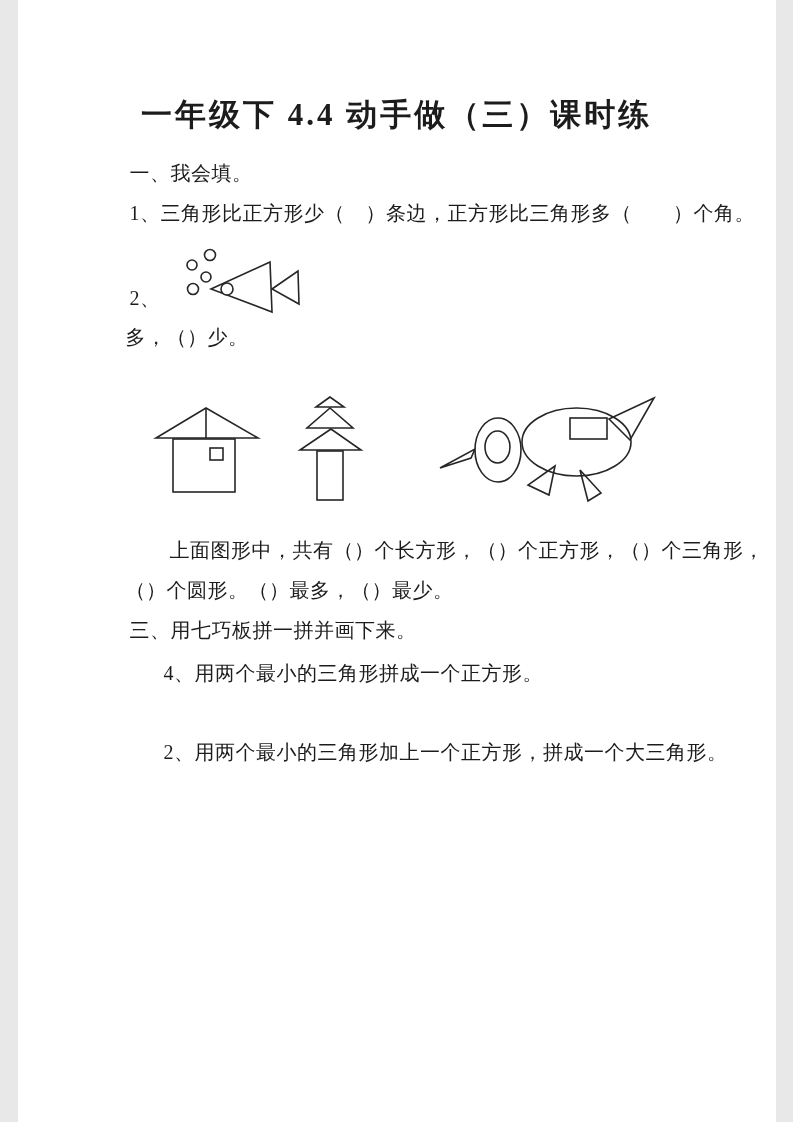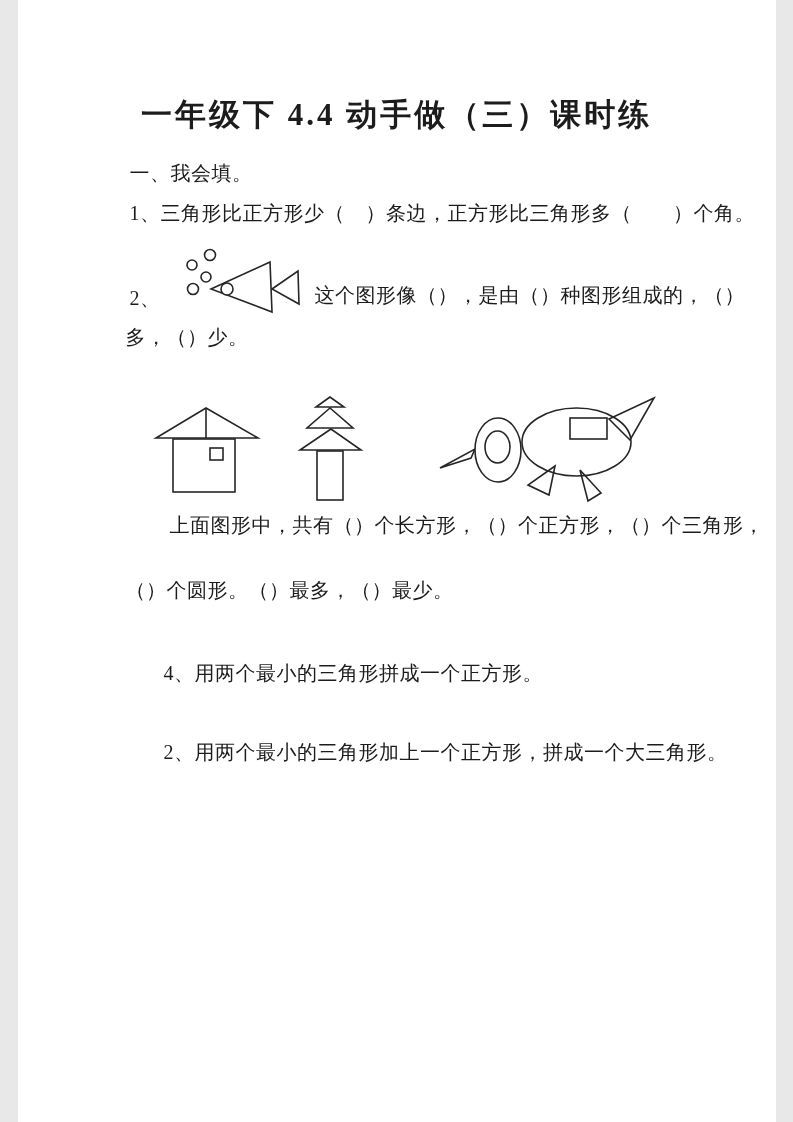--- a/index.html
+++ b/index.html
@@ -47,21 +47,20 @@
       <circle class="stroke-white" cx="14" cy="19" r="5"></circle>
       <circle class="stroke-white" cx="32" cy="9" r="5.5"></circle>
       <circle class="stroke-white" cx="28" cy="31" r="5"></circle>
       <circle class="stroke-white" cx="15" cy="43" r="5.5"></circle>
       <polygon class="stroke" points="33,43 92,16 94,66"></polygon>
       <polygon class="stroke" points="94,43 120,25 121,58"></polygon>
       <circle class="stroke-white" cx="49" cy="43" r="6"></circle>
     </svg>
   </div>
 
-  <div class="line" style="left:297px;top:268px;">这个图形像（），是由（）种图形组成的，（）</div>
   <div class="line" style="left:108px;top:310px;">多，（）少。</div>
 
 
   <div class="fig" style="left:130px;top:398px;">
     <svg width="118" height="100" viewBox="0 0 118 100">
       <polygon class="stroke" points="58,10 8,40 110,40"></polygon>
       <line class="stroke" x1="58" y1="10" x2="58" y2="40"></line>
       <rect class="stroke" x="25" y="41" width="62" height="53"></rect>
       <rect class="stroke" x="62" y="50" width="13" height="12"></rect>
     </svg>
@@ -82,19 +81,20 @@
       <ellipse class="stroke-white" cx="75" cy="60" rx="23" ry="32"></ellipse>
       <ellipse class="stroke-white" cx="74.5" cy="57" rx="12.5" ry="16"></ellipse>
       <ellipse class="stroke" cx="153.5" cy="52" rx="54.5" ry="34"></ellipse>
       <polygon class="stroke" points="231,8 186,29 207,50"></polygon>
       <rect class="stroke" x="147" y="28" width="37" height="21"></rect>
       <polygon class="stroke" points="132,76 105,95 126,105"></polygon>
       <polygon class="stroke" points="157,80 165,111 178,103"></polygon>
     </svg>
   </div>
 
-  <div class="line" style="left:152px;top:498px;">上面图形中，共有（）个长方形，（）个正方形，（）个三角形，</div>
+  <div class="line" style="left:152px;top:523px;">上面图形中，共有（）个长方形，（）个正方形，（）个三角形，</div>
   <div class="line" style="left:108px;top:563px;">（）个圆形。（）最多，（）最少。</div>
 
+  <div class="line" style="left:112px;top:603px;">三、用七巧板拼一拼并画下来。</div>
   <div class="line" style="left:146px;top:646px;">4、用两个最小的三角形拼成一个正方形。</div>
   <div class="line" style="left:146px;top:725px;">2、用两个最小的三角形加上一个正方形，拼成一个大三角形。</div>
 
 </div>
 
 </body></html>

